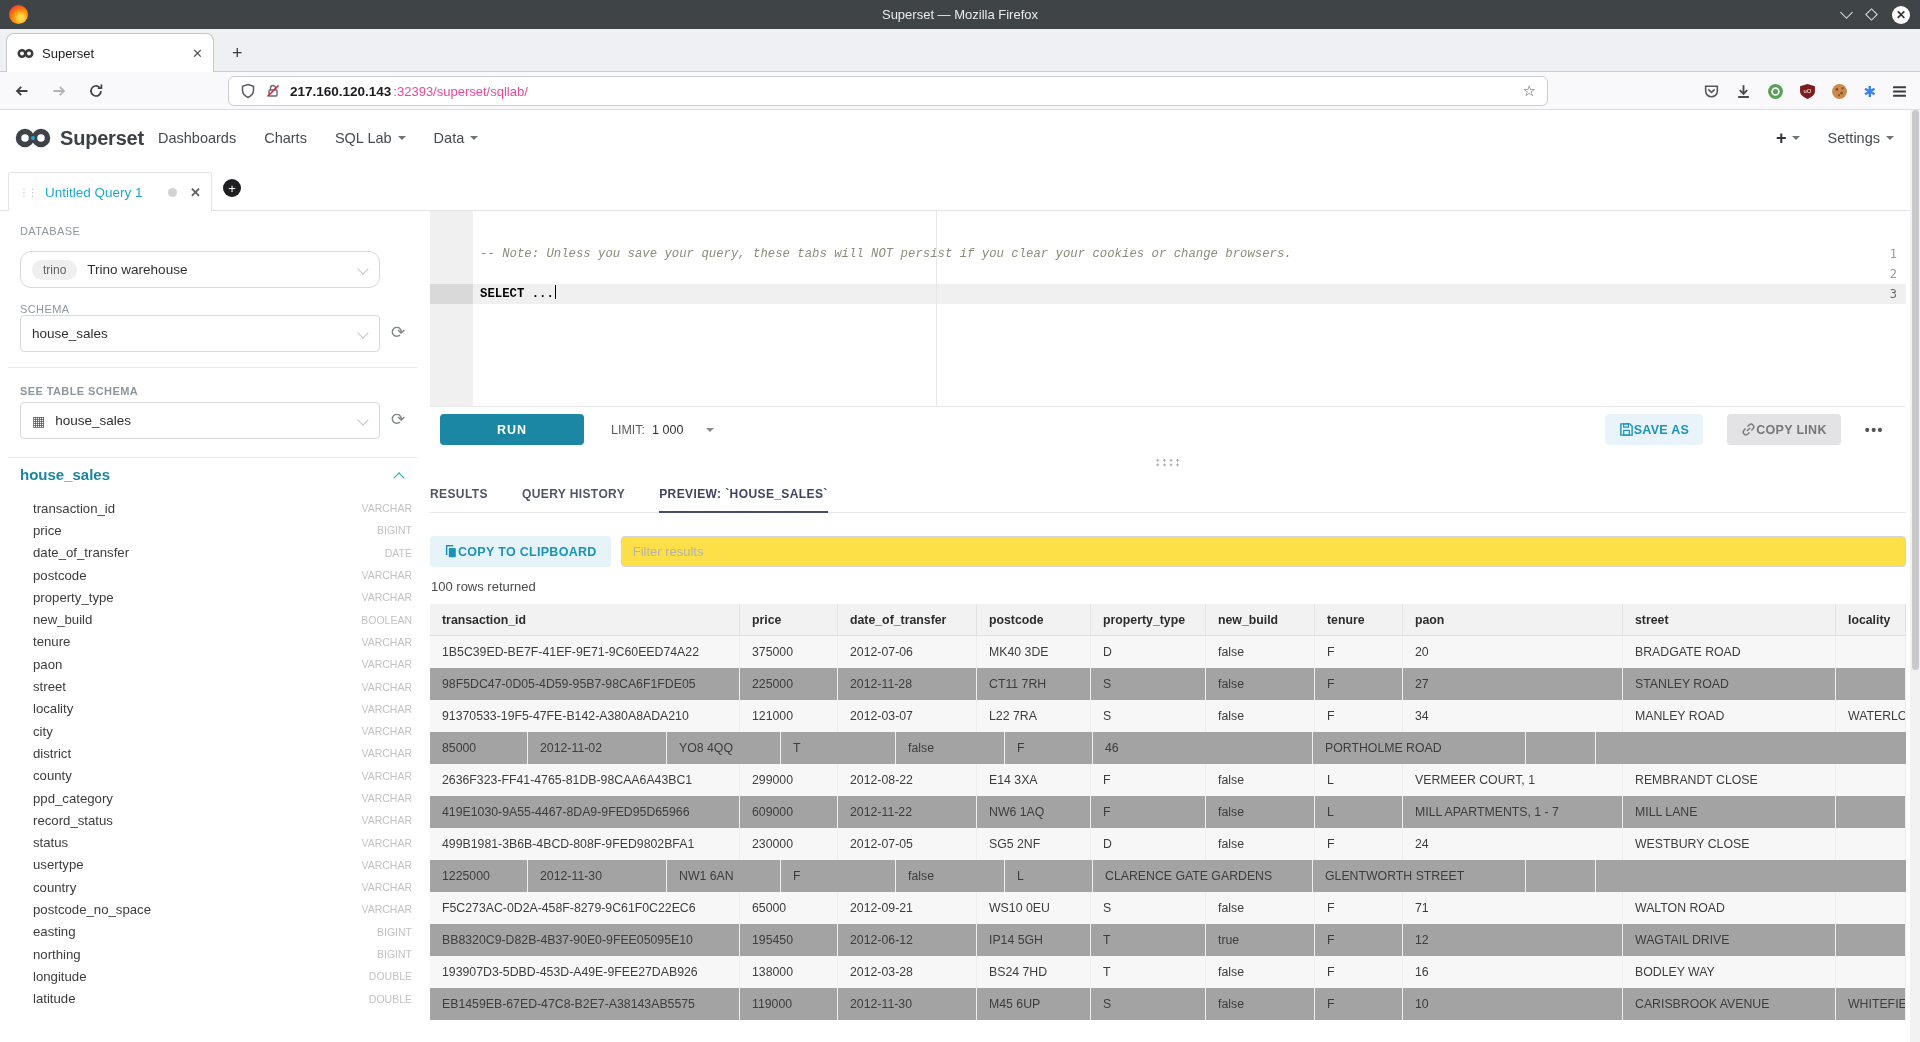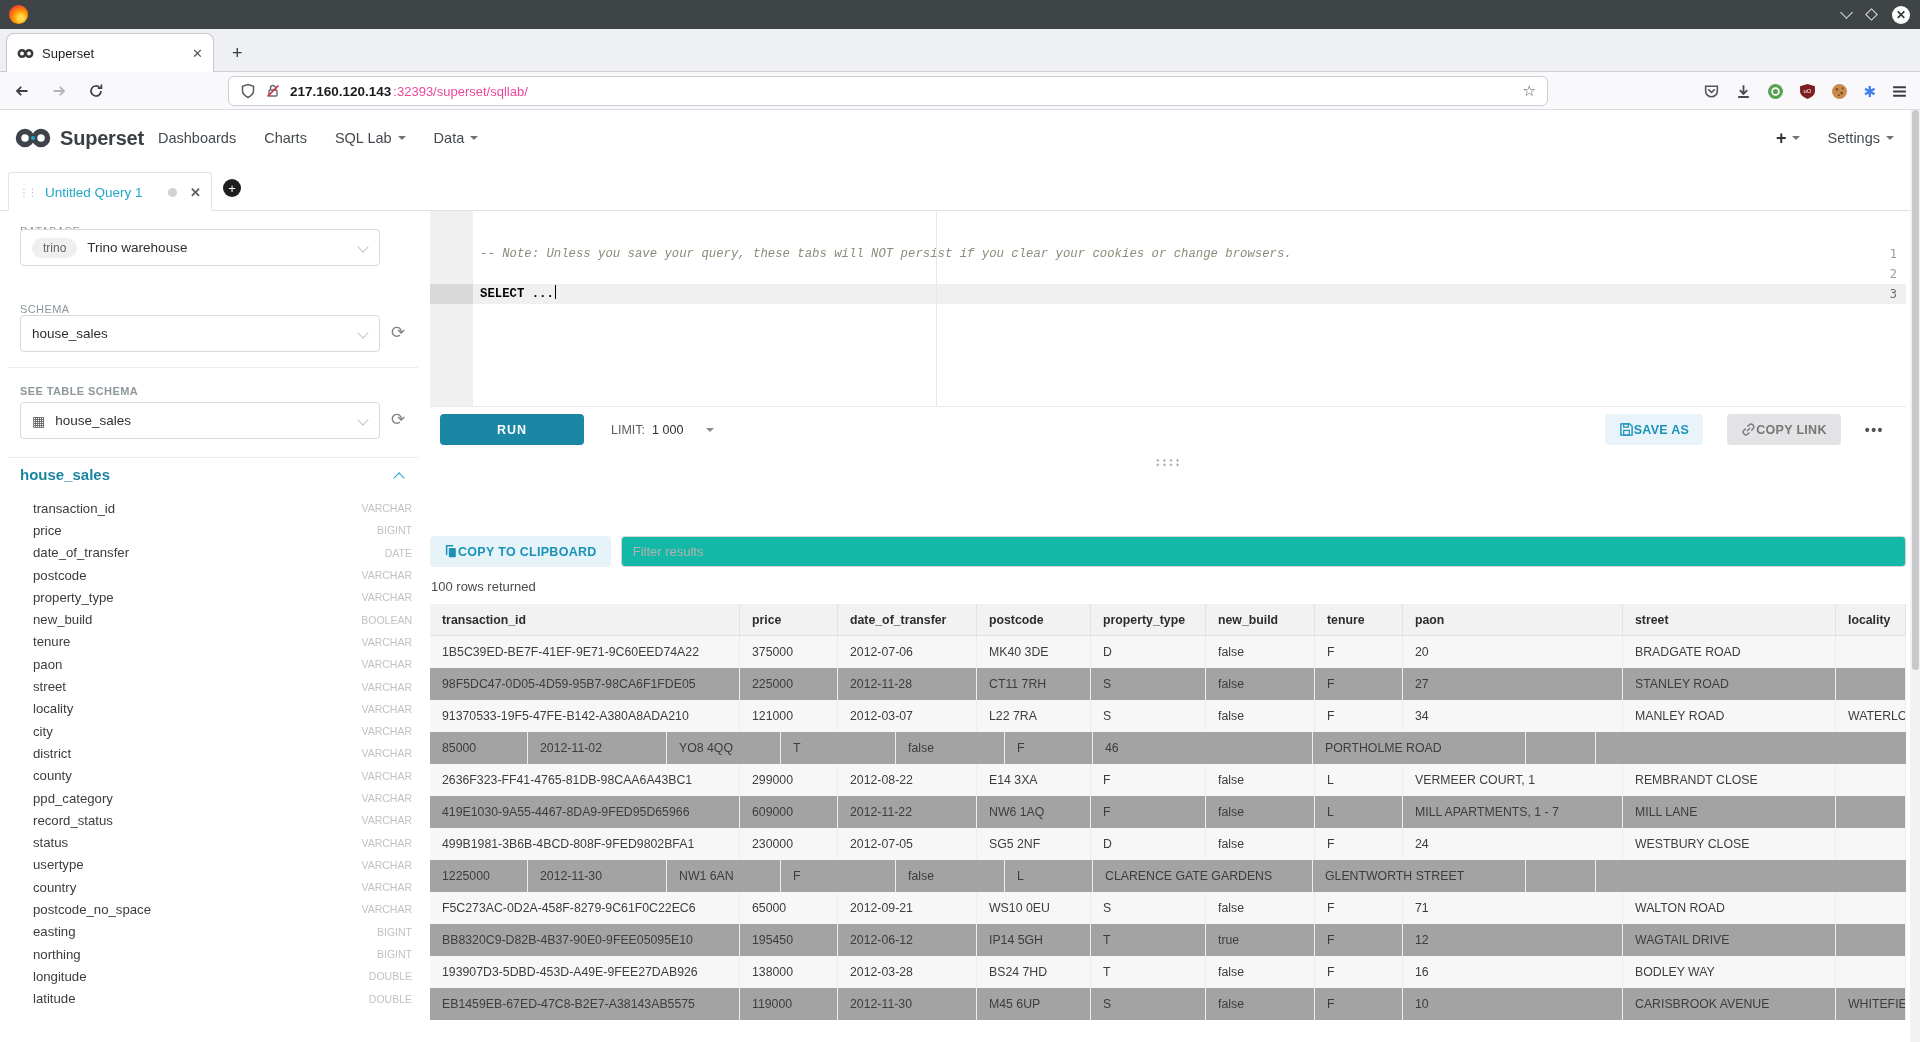--- a/index.html
+++ b/index.html
@@ -103,21 +103,21 @@
   .grab-dots { position:absolute; top:247px; left:50%; transform:translateX(-50%); width:27px; height:9px;
     background-image:radial-gradient(circle,#a2a2a2 1.1px,transparent 1.3px); background-size:6.6px 4.6px; }
 
   .result-tabs { position:absolute; top:262px; left:0; right:0; height:40px; border-bottom:1px solid #e8e8ea; display:flex; gap:34px; background:#fff; }
   .rtab { font-size:12px; font-weight:bold; color:#4e5568; letter-spacing:.4px; padding-top:14px; position:relative; }
   .rtab.active { color:#3f4560; }
   .rtab.active::after { content:""; position:absolute; left:0; right:0; bottom:-1px; height:2.5px; background:#454a6f; }
 
   .result-actions { position:absolute; top:325px; left:0; right:0; height:31px; display:flex; gap:10px; }
   .copyclip { background:#e6f3f9; color:#1a93b8; }
-  .filter-input { flex:1; height:31px; border:1px solid #d4d4d6; border-radius:4px; padding:12px 11px; font-size:13px; color:#333; font-family:inherit; outline:none; background:#14b8a6; }
+  .filter-input { flex:1; height:31px; border:1px solid #d4d4d6; border-radius:4px; padding:12px 11px; font-size:13px; color:#333; font-family:inherit; outline:none; background:#fde047; }
   .filter-input::placeholder { color:#b3b3b3; }
 
   .rows-returned { position:absolute; top:368px; left:1px; font-size:13px; color:#4a4a4a; }
 
   .rtable { position:absolute; top:393px; left:0; right:0; }
   .thead { display:flex; height:32px; background:#f2f2f2; }
   .th { font-size:12.3px; font-weight:bold; color:#2d2d2d; display:flex; align-items:center; padding:0 12px;
     border-right:1px solid #e2e2e2; border-bottom:1px solid #e0e0e0; flex-shrink:0; white-space:nowrap; overflow:hidden; }
   .tr { display:flex; height:32px; background:#a3a3a3; }
   .tr.odd { background:#f7f7f7; }
@@ -129,20 +129,21 @@
 
   svg { display:block; }
 </style>
 </head>
 <body>
 
 <div class="screen">
 
   <div class="titlebar">
     <div class="fx-logo"></div>
+    <div class="win-title">Superset — Mozilla Firefox</div>
     <div class="win-controls">
       <div class="wc-min"></div>
       <div class="wc-max"></div>
       <div class="wc-close">✕</div>
     </div>
   </div>
 
   <div class="tabstrip">
     <div class="browser-tab">
       <svg width="17" height="11" viewBox="0 0 17 11">
@@ -253,21 +254,21 @@
       <span class="qt-dot"></span>
       <span class="qt-close">✕</span>
     </div>
     <div class="qt-add">+</div>
   </div>
 
   <div class="main">
 
     <div class="sidebar">
       <div class="sb-label" style="top:14px;">DATABASE</div>
-      <div class="sb-select" style="top:18px;">
+      <div class="sb-select" style="top:40px;border-radius:11px;">
         <span class="trino-pill">trino</span>
         <span>Trino warehouse</span>
         <span class="sel-chev"></span>
       </div>
 
       <div class="sb-label" style="top:92px;">SCHEMA</div>
       <div class="sb-select" style="top:104px;">
         <span>house_sales</span>
         <span class="sel-chev"></span>
       </div>
@@ -424,20 +425,25 @@
               <path d="M6.3 9.7 L9.7 6.3 M5 7 L3.2 8.8 a2.9 2.9 0 0 0 4.1 4.1 L9 11.1 M11 9 l1.8-1.8 a2.9 2.9 0 0 0 -4.1-4.1 L6.9 4.9" fill="none" stroke="#7a7a7e" stroke-width="1.5"></path>
             </svg>
             <span>COPY LINK</span>
           </div>
           <div class="more-btn">•••</div>
         </div>
       </div>
 
       <div class="grab-dots"></div>
 
+      <div class="result-tabs">
+        <div class="rtab">RESULTS</div>
+        <div class="rtab">QUERY HISTORY</div>
+        <div class="rtab active">PREVIEW: `HOUSE_SALES`</div>
+      </div>
 
       <div class="result-actions">
         <div class="btn-lite copyclip">
           <svg width="14" height="15" viewBox="0 0 16 16">
             <rect x="5.5" y="4" width="8" height="10.5" rx="1" fill="#1a93b8"></rect>
             <path d="M3 12 V1.5 h7.5" fill="none" stroke="#1a93b8" stroke-width="1.7"></path>
           </svg>
           <span>COPY TO CLIPBOARD</span>
         </div>
         <input class="filter-input" placeholder="Filter results" style="">

